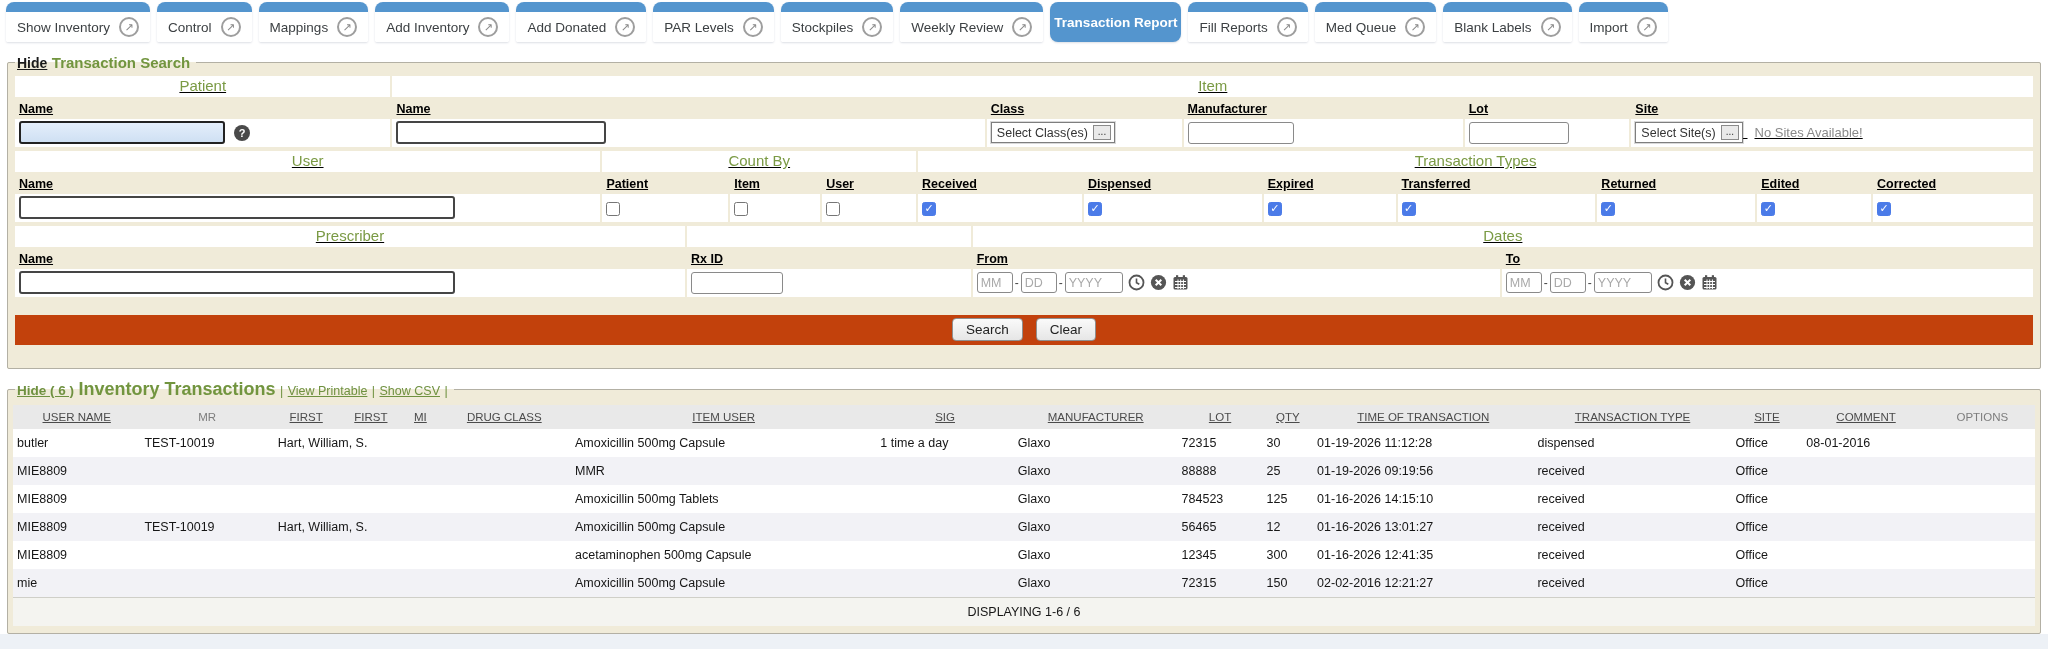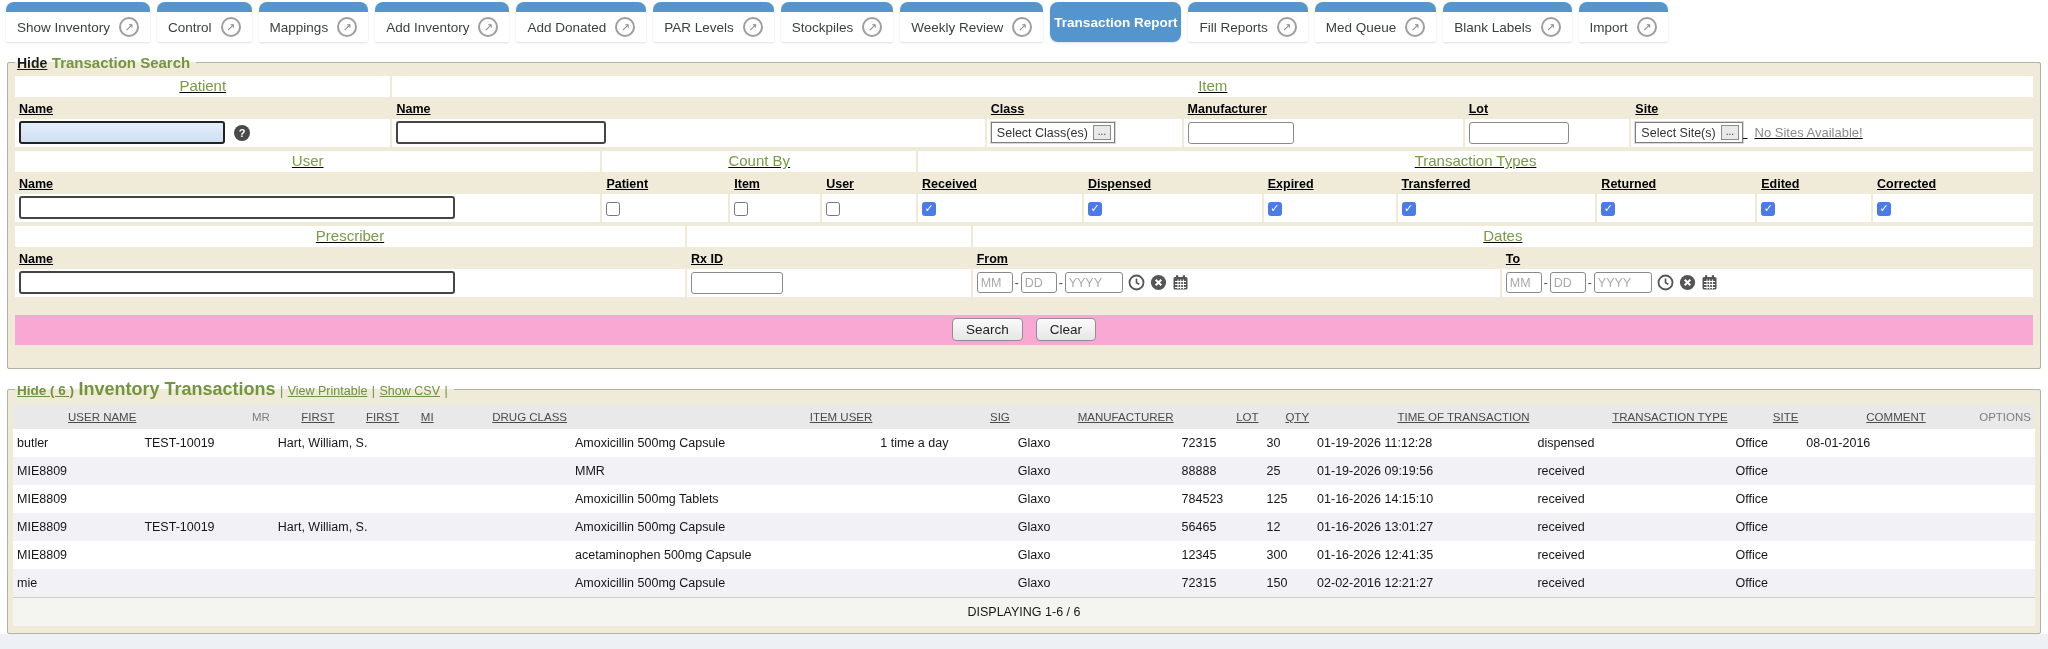--- a/index.html
+++ b/index.html
@@ -107,33 +107,33 @@
   input.dt::placeholder { color: #a9a9a9; }
   .dt-mm, .dt-dd { width: 36px; }
   .dt-yyyy { width: 58px; }
   .dash { color: #444; font-size: 12px; }
   .dicon { display: inline-block; width: 17px; height: 17px; margin-left: 3px; cursor: pointer; }
   .dicon:first-of-type { margin-left: 7px; }
   .dicon svg { width: 17px; height: 17px; display: block; }
 
   
   .buttons-row {
-    background: #f9a8d4; margin: 16px 2px; height: 30px;
+    background: #c2410c; margin: 16px 2px; height: 30px;
     display: flex; align-items: center; justify-content: center; gap: 13px;
   }
   .btn {
     font-family: inherit; font-size: 13.5px; color: #222;
     background: linear-gradient(#fafafa, #e6e6e6);
     border: 1px solid #8f8f8f; border-radius: 4px; padding: 3px 13px; cursor: pointer;
   }
 
   
   table.results { width: 100%; border-collapse: collapse; table-layout: fixed; margin-top: 3px; }
   table.results th {
-    background: #e9e9e9; text-align: right; font-size: 11.5px; font-weight: normal;
+    background: #e9e9e9; text-align: center; font-size: 11.5px; font-weight: normal;
     color: #4b4b4b; padding: 6px 4px; white-space: nowrap; overflow: hidden;
   }
   table.results th.sortable { text-decoration: underline; cursor: pointer; }
   table.results th.plain { color: #7d7d7d; }
   table.results td {
     font-size: 12.5px; color: #161616; padding: 7px 4px; white-space: nowrap; overflow: hidden;
   }
   tr.row-even td { background: #ffffff; }
   tr.row-odd td { background: #f2f2f6; }
   td.results-footer {

